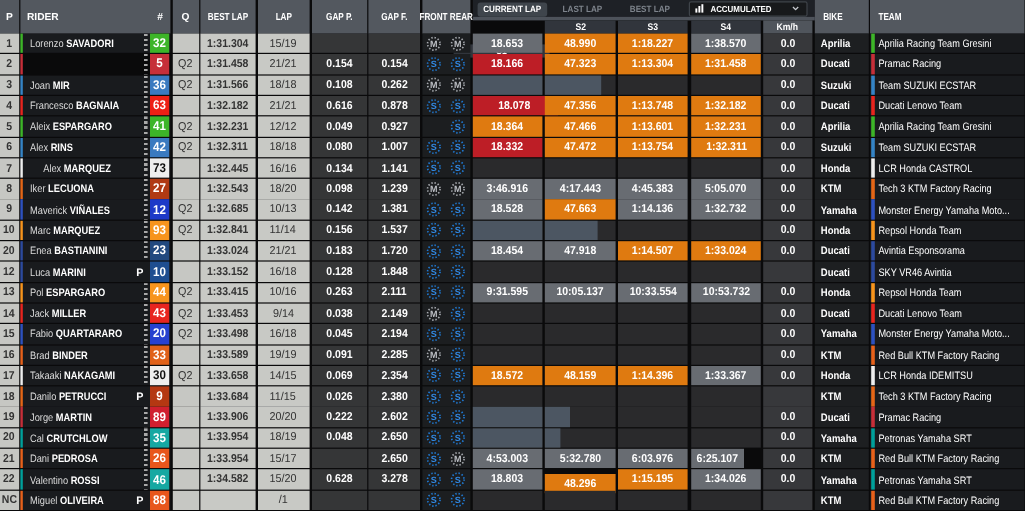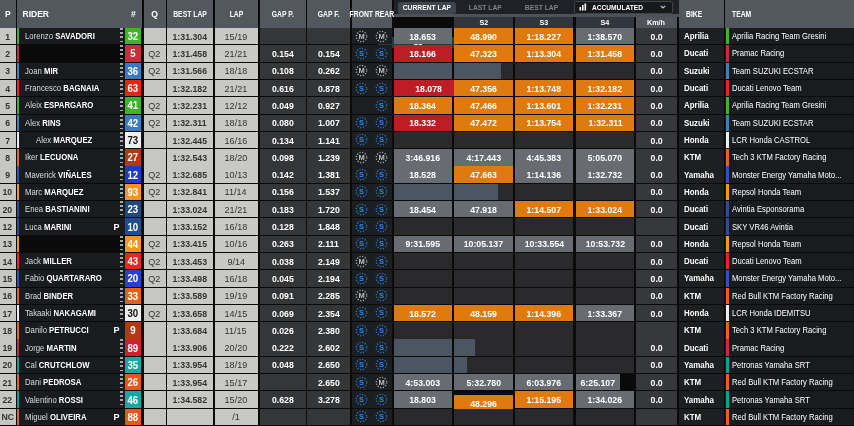--- a/index.html
+++ b/index.html
@@ -740,20 +740,23 @@
 <div class="cell bike" style="left:679px;top:218.34730000000002px;width:44.5px">
       <span class="bk">Ducati</span>
     </div>
 <div class="cell team" style="left:725px;top:218.34730000000002px;width:129px;padding-left:6.5px">
       <span class="tm">SKY VR46 Avintia</span>
     </div>
 <div class="stripe" style="left:726px;top:218.34730000000002px;height:16.4px;background:#2c4a9e"></div>
 <div class="cell lt2" style="left:0px;top:235.65160000000003px;width:15.5px;">
       <span class="n">13</span>
     </div>
+<div class="cell rid" style="left:17px;top:235.65160000000003px;width:125px;padding-left:7.5px">
+      <span class="nm"><span class="fn">Pol&nbsp;</span>ESPARGARO</span>
+    </div>
 <div class="stripe" style="left:16.5px;top:235.65160000000003px;height:16.4px;background:#f7941d"></div>
 <div class="dots" style="left:120.3px;top:235.65160000000003px"></div>
 <div class="badge" style="left:124.5px;top:235.65160000000003px;background:#f7941d;color:#fff">
       <span style="transform:scaleX(0.92)">44</span>
     </div>
 <div class="cell lt2" style="left:143.5px;top:235.65160000000003px;width:22px;">
       <span class="nl">Q2</span>
     </div>
 <div class="cell lt" style="left:167px;top:235.65160000000003px;width:45.5px;">
       <span class="n">1:33.415</span>

